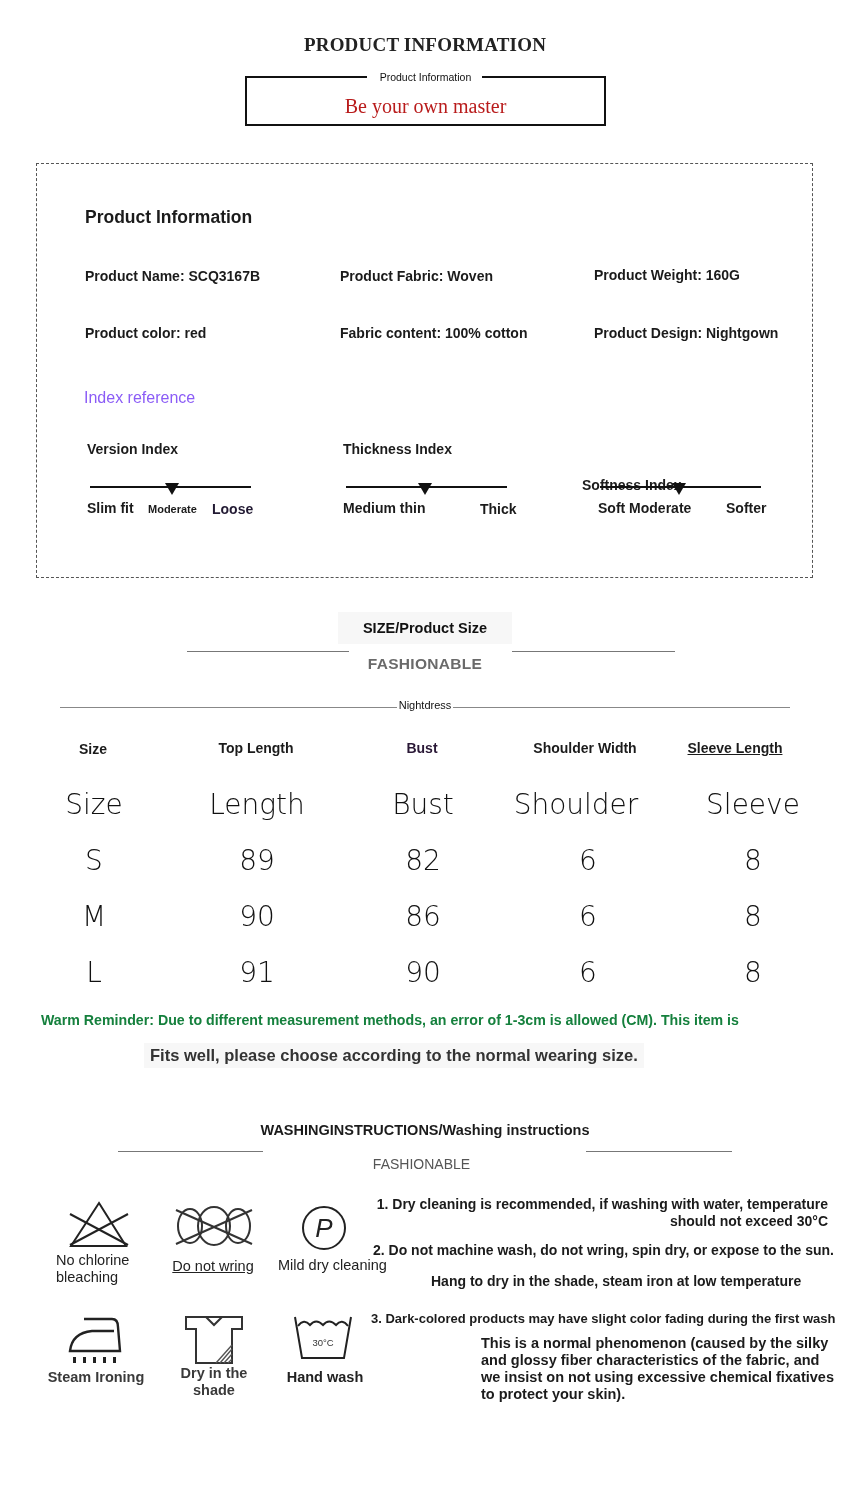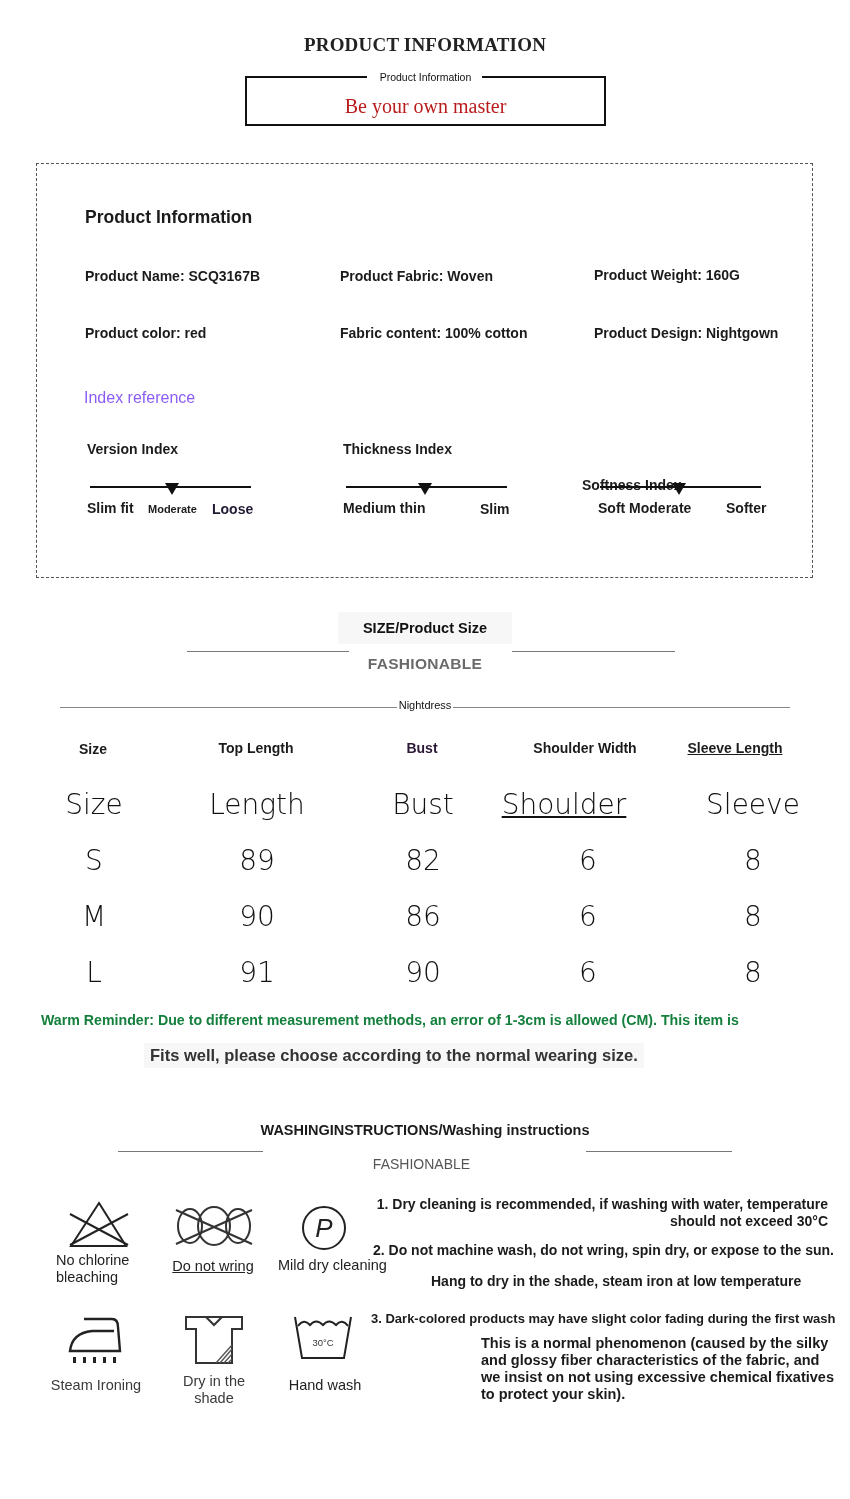--- a/index.html
+++ b/index.html
@@ -38,21 +38,21 @@
   .col-head.purple { color: #2a1836; }
   .table-cell { font-family: "DejaVu Sans", sans-serif; font-size: 28px; color: #111; text-align: center; font-weight: 300; }
 
   .reminder-1 { left: 41px; top: 1012px; font-size: 14.2px; font-weight: bold; color: #15803d; white-space: nowrap; }
   .reminder-2 { left: 144px; top: 1043px; padding: 3px 6px; background: #f7f7f7; font-size: 16.5px; font-weight: bold; color: #333; white-space: nowrap; }
 
   
   .wash-title { left: 0; width: 850px; top: 1122px; text-align: center; font-size: 14.5px; font-weight: bold; color: #1b1b1b; }
   .fashionable-2 { left: 0; width: 843px; top: 1156px; text-align: center; font-size: 14px; color: #555; }
   .care-label { font-size: 14.5px; color: #222; text-align: center; line-height: 17px; white-space: nowrap; }
-  .care-label.bold { font-weight: normal; margin-top: 8px; }
+  .care-label.bold { font-weight: bold; }
   .care-icon svg { display: block; }
 
   .instr { font-size: 14px; font-weight: bold; color: #1b1b1b; white-space: nowrap; }
   .instr-center { text-align: right; }
   .instr-para { left: 481px; top: 1335px; width: 360px; font-size: 14.5px; font-weight: bold; color: #1b1b1b; line-height: 17px; }
 </style>
 </head>
 <body>
 
 <div class="abs main-title">PRODUCT INFORMATION</div>
@@ -79,21 +79,21 @@
 <div class="abs scale-line" style="left:90px;top:486px;width:161px;"></div>
 <div class="abs scale-marker" style="left:165px;top:483px;"></div>
 <div class="abs scale-label" style="left:87px;top:500px;">Slim fit</div>
 <div class="abs scale-label small" style="left:148px;top:503px;">Moderate</div>
 <div class="abs scale-label" style="left:212px;top:501px;color:#221a33;">Loose</div>
 
 <div class="abs index-title" style="left:343px;top:441px;">Thickness Index</div>
 <div class="abs scale-line" style="left:346px;top:486px;width:161px;"></div>
 <div class="abs scale-marker" style="left:418px;top:483px;"></div>
 <div class="abs scale-label" style="left:343px;top:500px;">Medium thin</div>
-<div class="abs scale-label" style="left:480px;top:501px;">Slim</div>
+<div class="abs scale-label" style="left:480px;top:501px;">Thick</div>
 
 <div class="abs index-title" style="left:582px;top:441px;margin-top:36px;">Softness Index</div>
 <div class="abs scale-line" style="left:600px;top:486px;width:161px;"></div>
 <div class="abs scale-marker" style="left:672px;top:483px;"></div>
 <div class="abs scale-label" style="left:598px;top:500px;">Soft Moderate</div>
 <div class="abs scale-label" style="left:726px;top:500px;">Softer</div>
 
 <div class="abs size-title">SIZE/Product Size</div>
 <div class="abs rule" style="left:187px;top:651px;width:162px;"></div>
 <div class="abs rule" style="left:512px;top:651px;width:163px;"></div>
@@ -105,21 +105,21 @@
 <div class="abs col-head" style="left:63px;width:60px;top:741px;">Size</div>
 <div class="abs col-head" style="left:196px;width:120px;">Top Length</div>
 <div class="abs col-head purple" style="left:382px;width:80px;">Bust</div>
 <div class="abs col-head" style="left:515px;width:140px;">Shoulder Width</div>
 <div class="abs col-head" style="left:675px;width:120px;text-decoration:underline;">Sleeve Length</div>
 
 <div id="size-table">
     <div class="abs table-cell" style="left: 14px; width: 160px; top: 788px;">Size</div>
     <div class="abs table-cell" style="left: 177px; width: 160px; top: 788px;">Length</div>
     <div class="abs table-cell" style="left: 343px; width: 160px; top: 788px;">Bust</div>
-    <div class="abs table-cell" style="left: 484px; width: 160px; top: 788px; text-decoration: underline;">Shoulder</div>
+    <div class="abs table-cell" style="left: 496px; width: 160px; top: 788px;">Shoulder</div>
     <div class="abs table-cell" style="left: 673px; width: 160px; top: 788px;">Sleeve</div>
     <div class="abs table-cell" style="left: 14px; width: 160px; top: 844px;">S</div>
     <div class="abs table-cell" style="left: 177px; width: 160px; top: 844px;">89</div>
     <div class="abs table-cell" style="left: 343px; width: 160px; top: 844px;">82</div>
     <div class="abs table-cell" style="left: 508px; width: 160px; top: 844px;">6</div>
     <div class="abs table-cell" style="left: 673px; width: 160px; top: 844px;">8</div>
     <div class="abs table-cell" style="left: 14px; width: 160px; top: 900px;">M</div>
     <div class="abs table-cell" style="left: 177px; width: 160px; top: 900px;">90</div>
     <div class="abs table-cell" style="left: 343px; width: 160px; top: 900px;">86</div>
     <div class="abs table-cell" style="left: 508px; width: 160px; top: 900px;">6</div>

